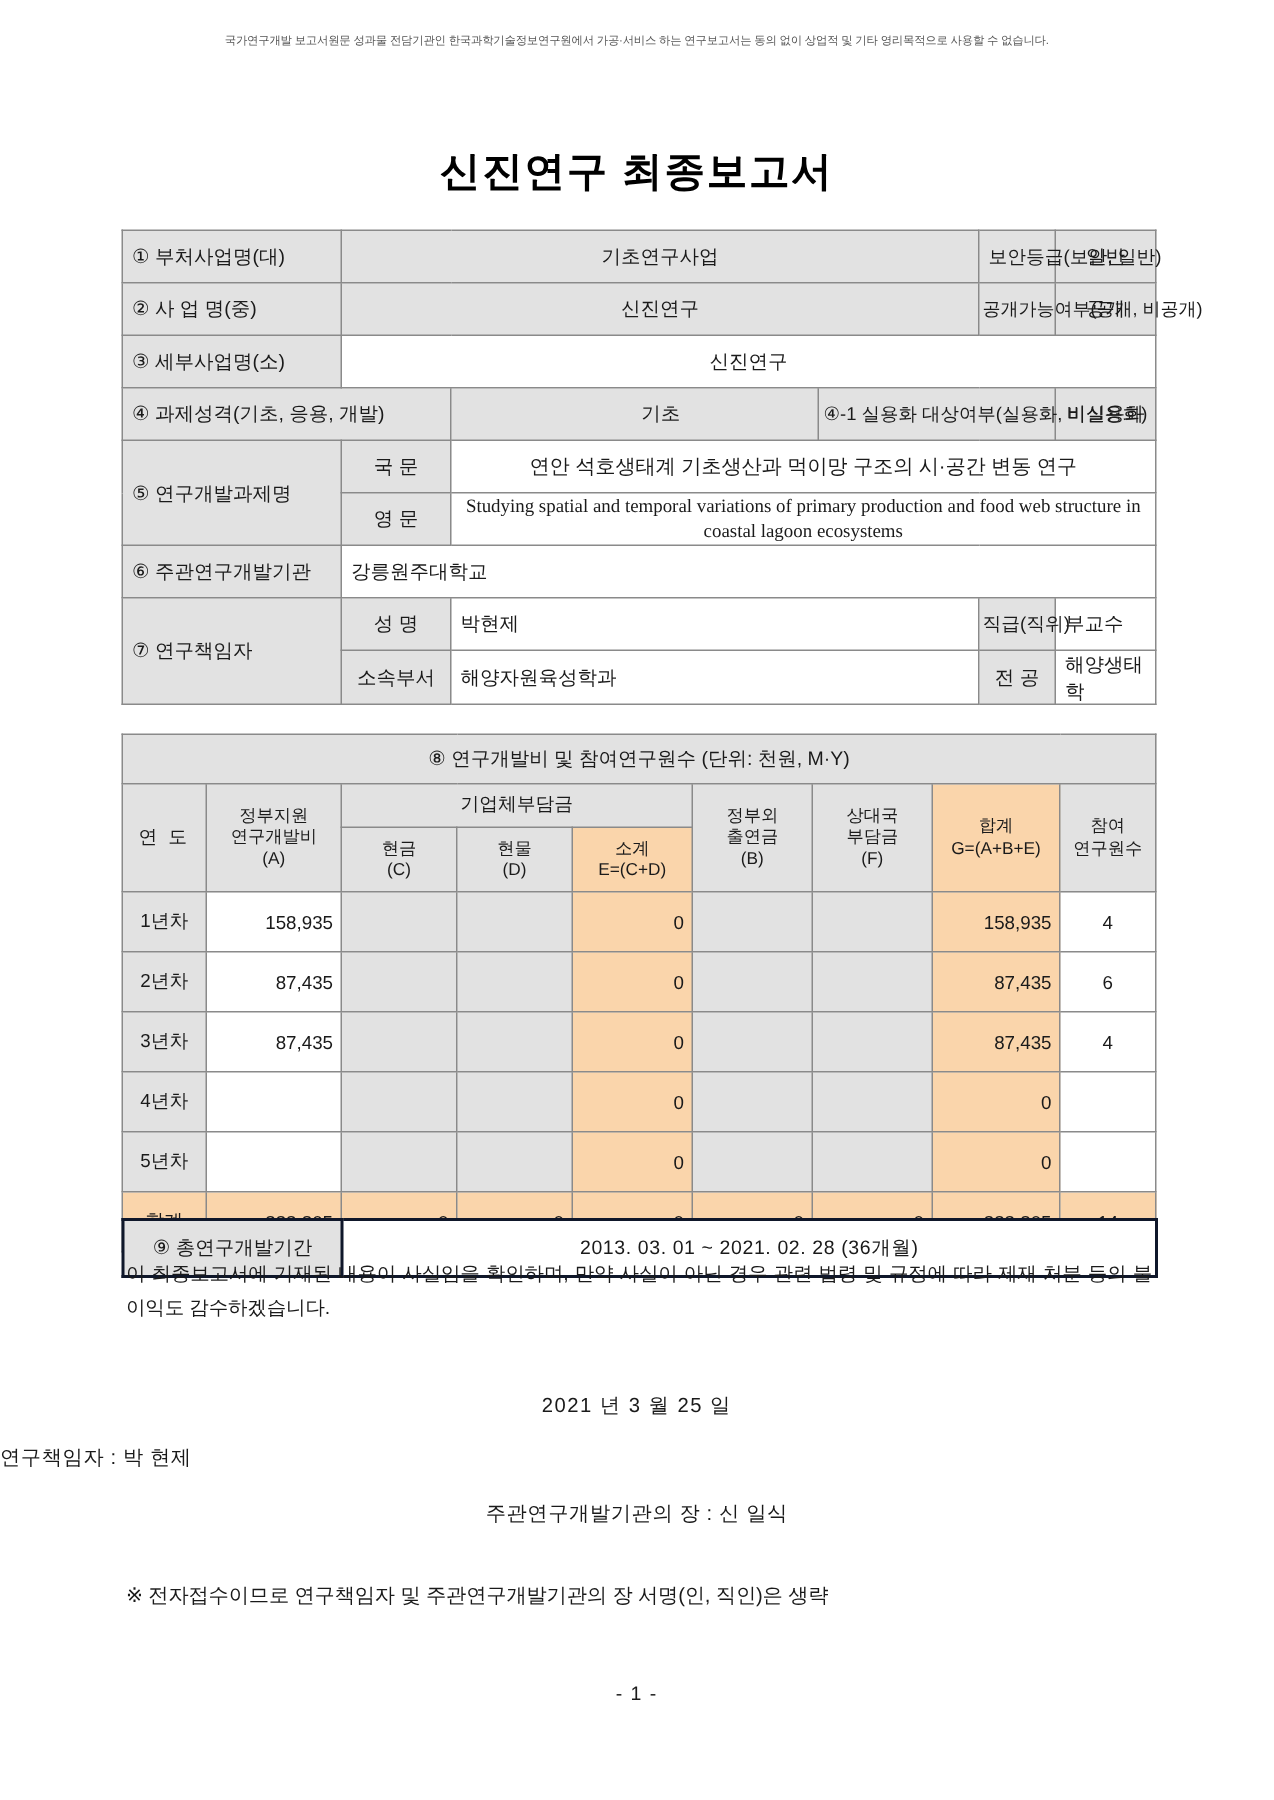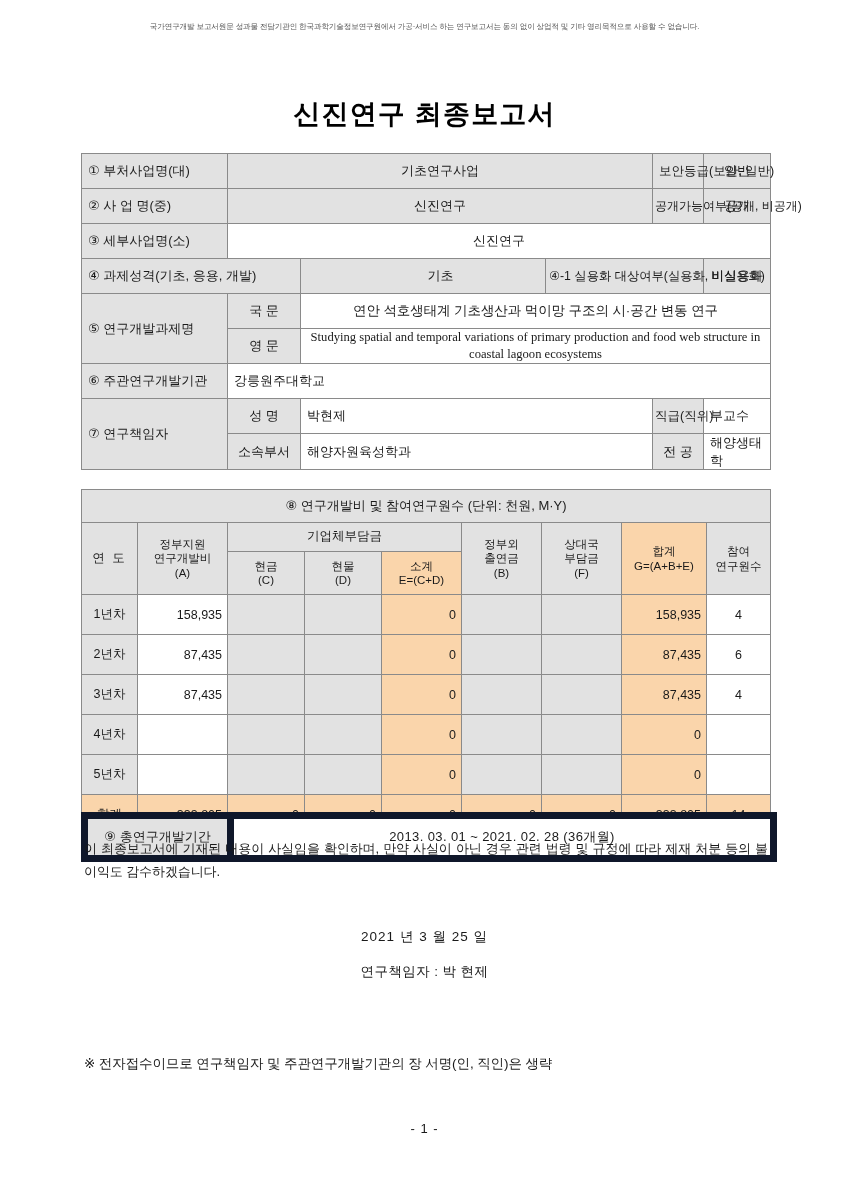--- a/index.html
+++ b/index.html
@@ -166,21 +166,21 @@
   .period-table {
     position: absolute;
     left: 81px;
     top: 812px;
     width: 689px;
     border-collapse: collapse;
     table-layout: fixed;
     font-size: 13px;
   }
   .period-table td {
-    border: 7px solid #0f172a;
+    border: 2px solid #0f172a;
     height: 36px;
     vertical-align: middle;
     padding: 0 6px;
   }
   .period-lbl { background: #e2e2e2; text-align: center; white-space: nowrap; }
   .period-val { background: #ffffff; text-align: center; letter-spacing: 0.4px; }
 
   
   .statement {
     position: absolute;
@@ -201,21 +201,20 @@
     width: 849px;
     text-align: center;
     font-size: 13.5px;
     letter-spacing: 1px;
   }
   .sig-pi {
     position: absolute;
     left: 0;
     top: 963px;
     width: 849px;
-    text-align: center;
     font-size: 13.5px;
     letter-spacing: 0.4px;
   }
   .sig-org {
     position: absolute;
     left: 0;
     top: 1000px;
     width: 849px;
     text-align: center;
     font-size: 13.5px;
@@ -482,19 +481,20 @@
       </tr>
     </tbody>
   </table>
 
   <div class="statement">이 최종보고서에 기재된 내용이 사실임을 확인하며, 만약 사실이 아닌 경우 관련 법령 및 규정에 따라 제재 처분 등의 불이익도 감수하겠습니다.</div>
 
   <div class="sig-date">2021 년   3 월   25 일</div>
 
   <div class="sig-pi">연구책임자 :  박 현제</div>
 
+  <div class="sig-org">주관연구개발기관의 장 :   신 일식</div>
 
 
   <div class="note">※ 전자접수이므로 연구책임자 및 주관연구개발기관의 장 서명(인, 직인)은 생략</div>
 
   <div class="page-num">- 1 -</div>
 
 </div>
 
 </body></html>

